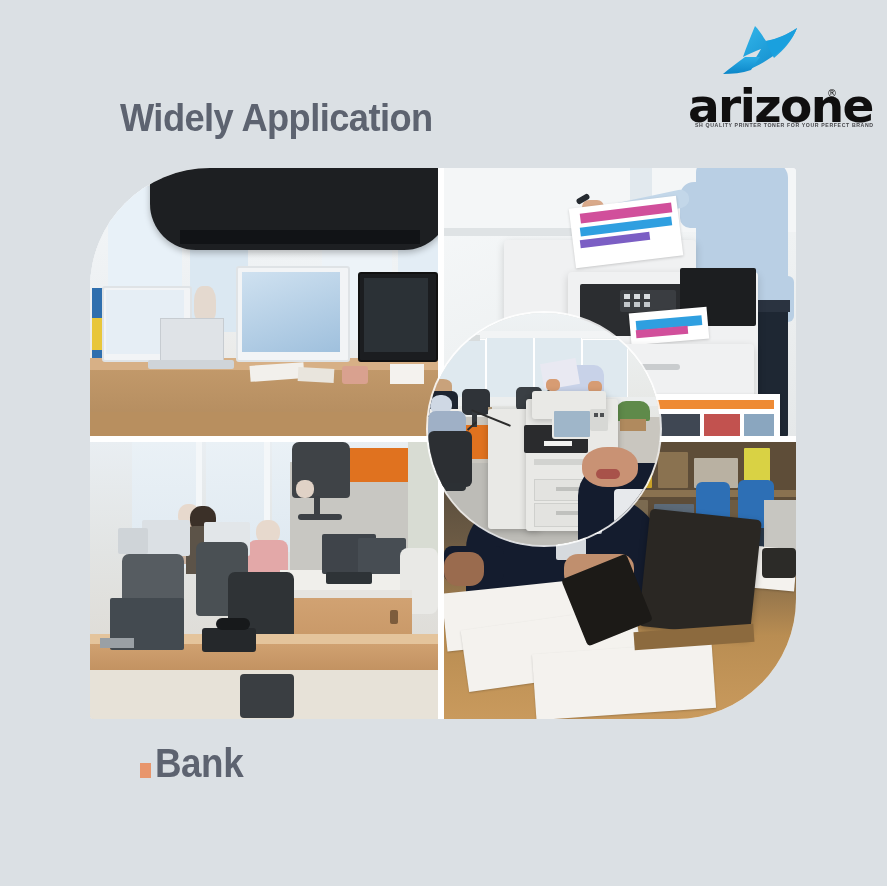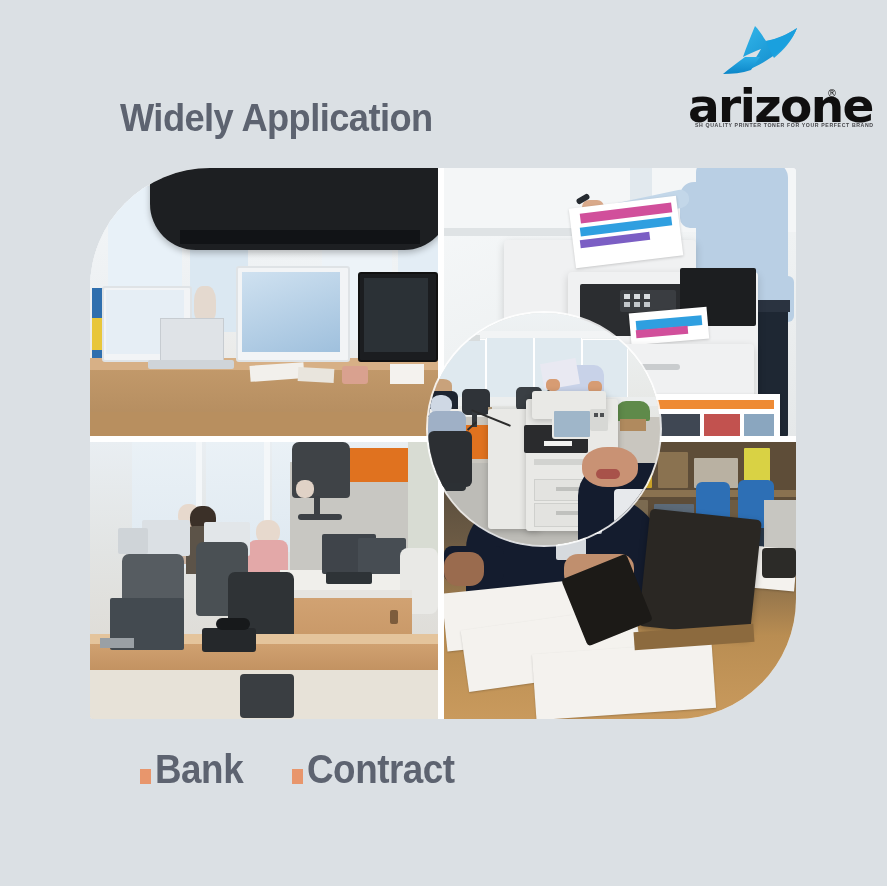--- a/index.html
+++ b/index.html
@@ -130,21 +130,21 @@
     height: 140px;
   }
   .label-row {
     position: absolute;
     left: 140px;
     width: 740px;
     height: 62px;
     display: flex;
     align-items: center;
   }
-  .row-1 { top: 12px; }
+  .row-1 { top: 6px; }
   .row-2 { top: 74px; }
 
   .label-item {
     display: flex;
     align-items: flex-end;
     white-space: nowrap;
   }
   .bullet {
     width: 11px;
     height: 15px;
@@ -499,24 +499,20 @@
 
   </div>
 
   <div class="labels">
 
     <div class="label-row row-1">
       <div class="label-item" style="width:152px;">
         <span class="bullet"></span>
         <span class="label-text">Bank</span>
       </div>
-      <div class="label-item">
-        <span class="bullet"></span>
-        <span class="label-text">Contract</span>
-      </div>
     </div>
 
     <div class="label-row row-2">
     </div>
 
   </div>
 
 </div>
 
 </body></html>

